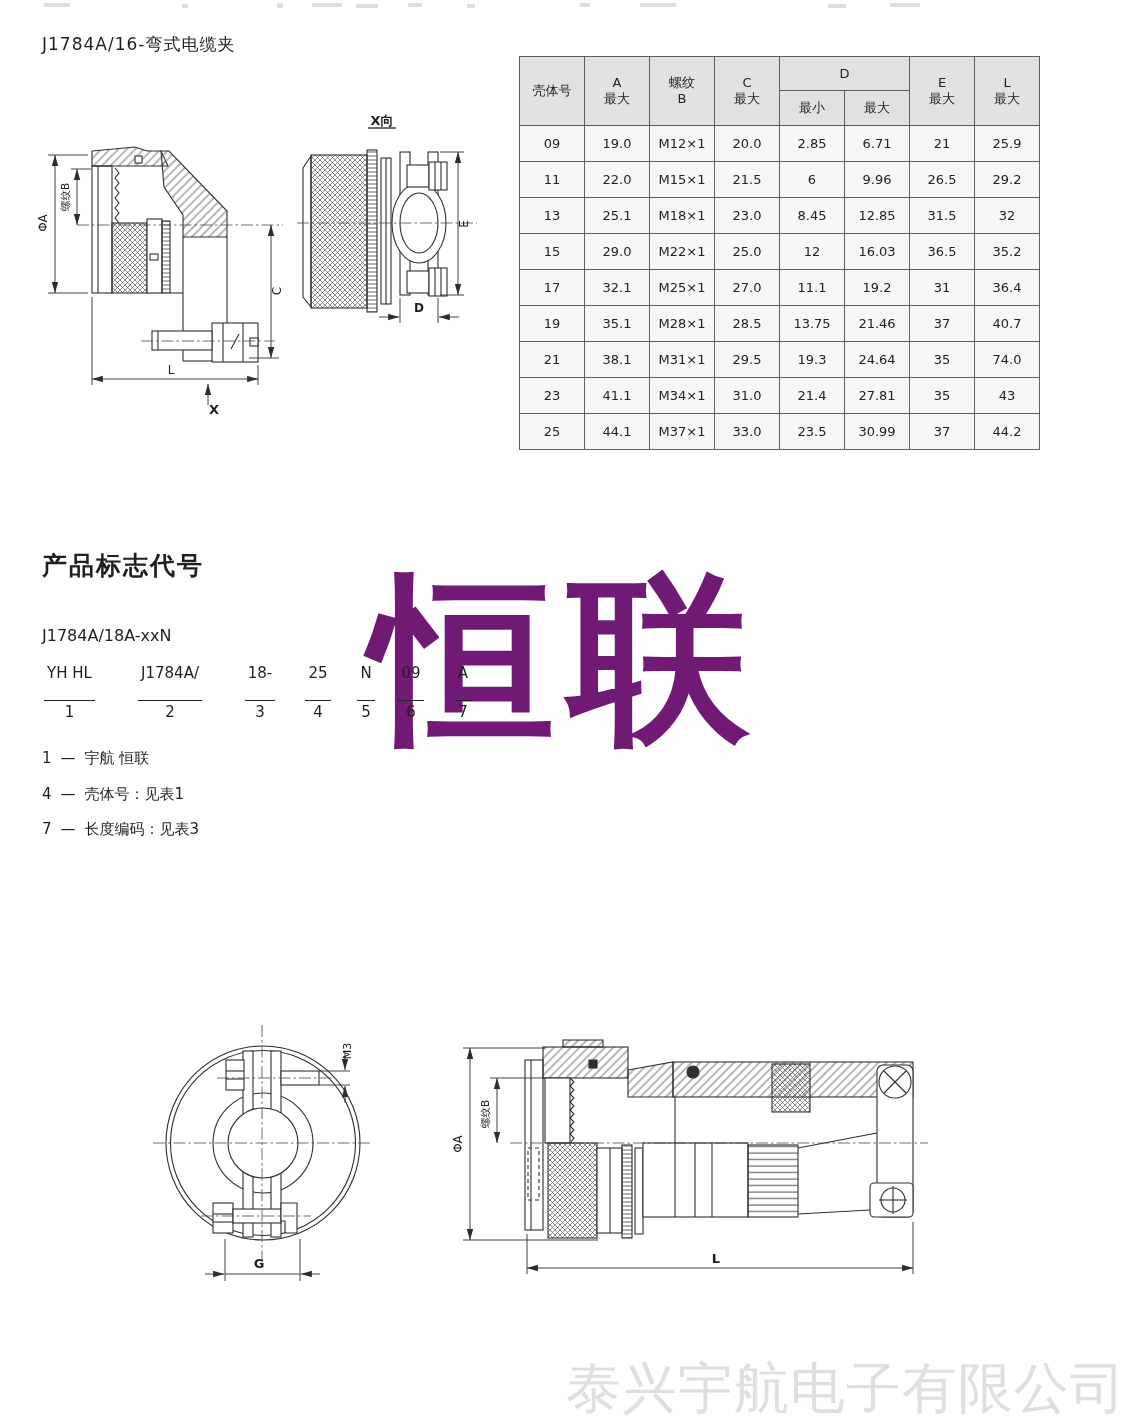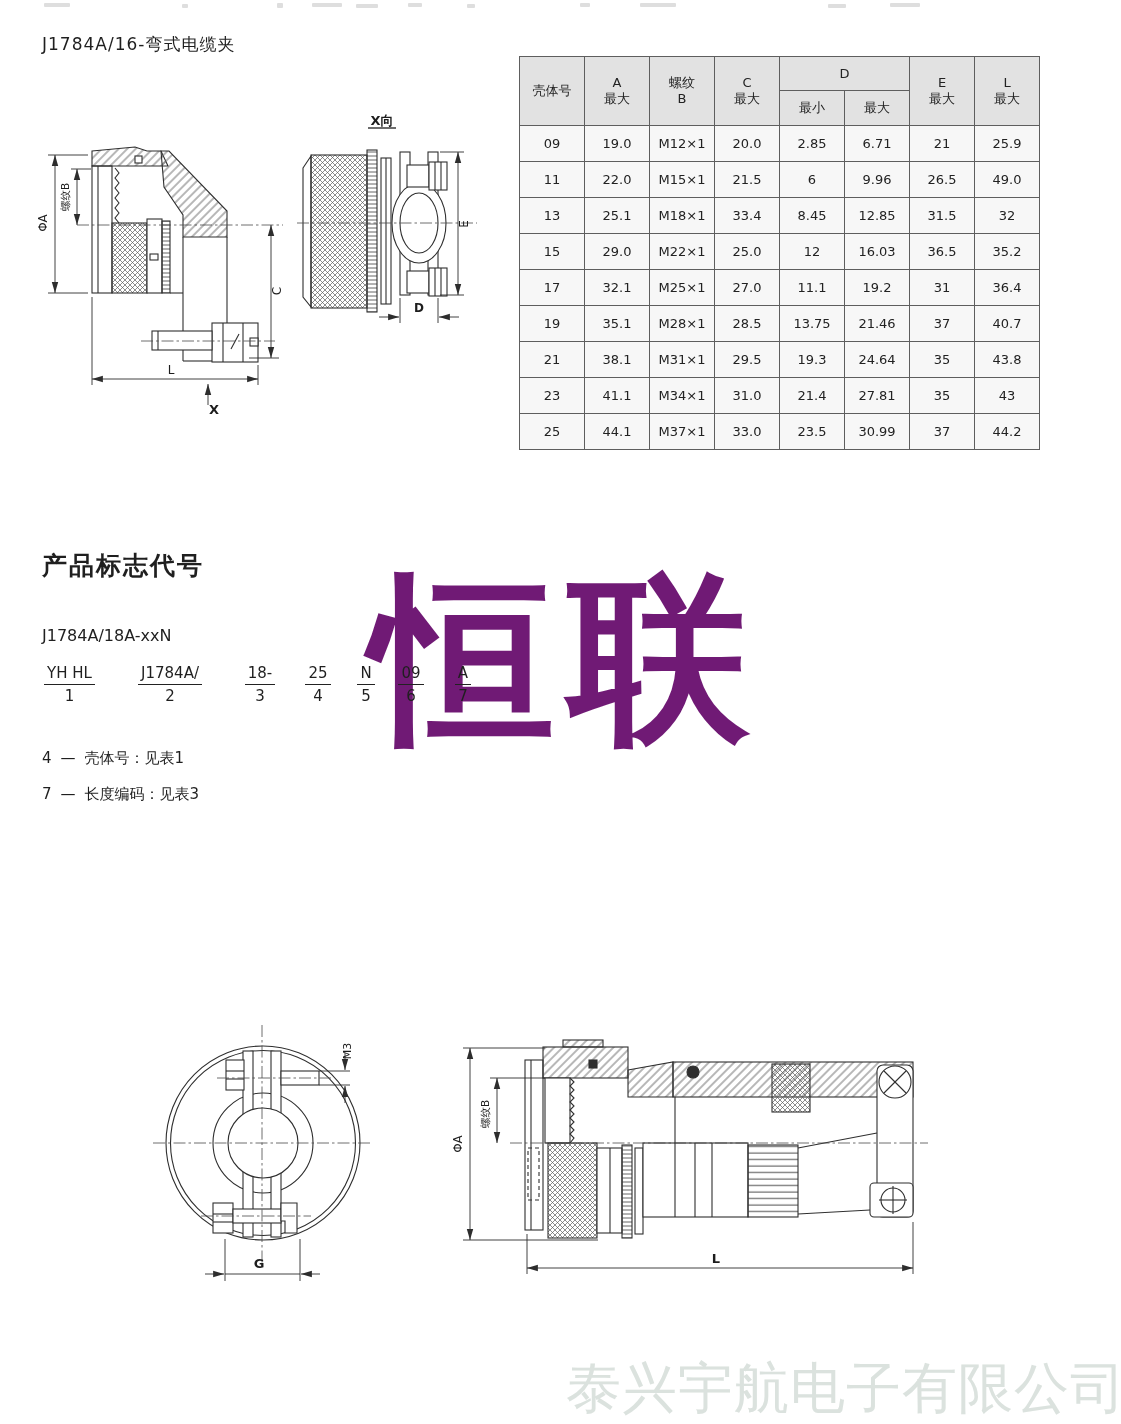--- a/index.html
+++ b/index.html
@@ -26,21 +26,21 @@
   .rem{position:absolute;background:#bdbdbd;opacity:.5;border-radius:1px}
 
   
   #page-title{position:absolute;left:42px;top:33px;z-index:1;font-size:17px;letter-spacing:1px}
   #section-heading{position:absolute;left:42px;top:549px;z-index:1;font-size:25px;font-weight:bold;letter-spacing:2px}
   #model-code{position:absolute;left:42px;top:626px;z-index:1;font-size:16px}
 
   
   #fractions{position:absolute;left:42px;top:664px;z-index:1;font-size:15px;height:48px;width:500px}
   .fr{position:absolute;display:flex;flex-direction:column;align-items:center;top:0}
-  .fr .ftop{border-bottom:1.6px solid #222;padding:0 3px 2px;white-space:nowrap}
+  .fr .ftop{border-bottom:1.6px solid #222;padding:0 3px 18px;white-space:nowrap}
   .fr .fbot{padding-top:2px}
 
   
   #notes{position:absolute;left:42px;top:741px;z-index:1;font-size:15px}
   .note{height:35.6px;line-height:35.6px;white-space:pre}
   .note .dash{margin:0 9px}
 
   
   #dim-table{
     position:absolute;left:519px;top:56px;z-index:1;
@@ -249,27 +249,27 @@
         <td>25.9</td>
       </tr>
     <tr>
         <td>11</td>
         <td>22.0</td>
         <td>M15×1</td>
         <td>21.5</td>
         <td>6</td>
         <td>9.96</td>
         <td>26.5</td>
-        <td>49.0</td>
+        <td>29.2</td>
       </tr>
     <tr>
         <td>13</td>
         <td>25.1</td>
         <td>M18×1</td>
-        <td>33.4</td>
+        <td>23.0</td>
         <td>8.45</td>
         <td>12.85</td>
         <td>31.5</td>
         <td>32</td>
       </tr>
     <tr>
         <td>15</td>
         <td>29.0</td>
         <td>M22×1</td>
         <td>25.0</td>
@@ -299,21 +299,21 @@
         <td>40.7</td>
       </tr>
     <tr>
         <td>21</td>
         <td>38.1</td>
         <td>M31×1</td>
         <td>29.5</td>
         <td>19.3</td>
         <td>24.64</td>
         <td>35</td>
-        <td>43.8</td>
+        <td>74.0</td>
       </tr>
     <tr>
         <td>23</td>
         <td>41.1</td>
         <td>M34×1</td>
         <td>31.0</td>
         <td>21.4</td>
         <td>27.81</td>
         <td>35</td>
         <td>43</td>
@@ -359,20 +359,21 @@
     <span class="ftop">09</span>
     <span class="fbot">6</span>
   </div>
   <div class="fr" style="left:411px;min-width:20px">
     <span class="ftop">A</span>
     <span class="fbot">7</span>
   </div>
 </div>
 
 <div id="notes">
+  <div class="note"><span>1</span><span class="dash">—</span><span>宇航 恒联</span></div>
   <div class="note"><span>4</span><span class="dash">—</span><span>壳体号：见表1</span></div>
   <div class="note"><span>7</span><span class="dash">—</span><span>长度编码：见表3</span></div>
 </div>
 
 <svg class="abs" style="left:145px;top:1015px;z-index:1" width="240" height="280" viewBox="0 0 240 280">
   <g class="ol">
     <circle cx="118" cy="128" r="97"></circle>
     <circle cx="118" cy="128" r="92.5"></circle>
     <circle cx="118" cy="128" r="50"></circle>
     <rect x="98" y="36" width="10" height="186" fill="#fff"></rect>

